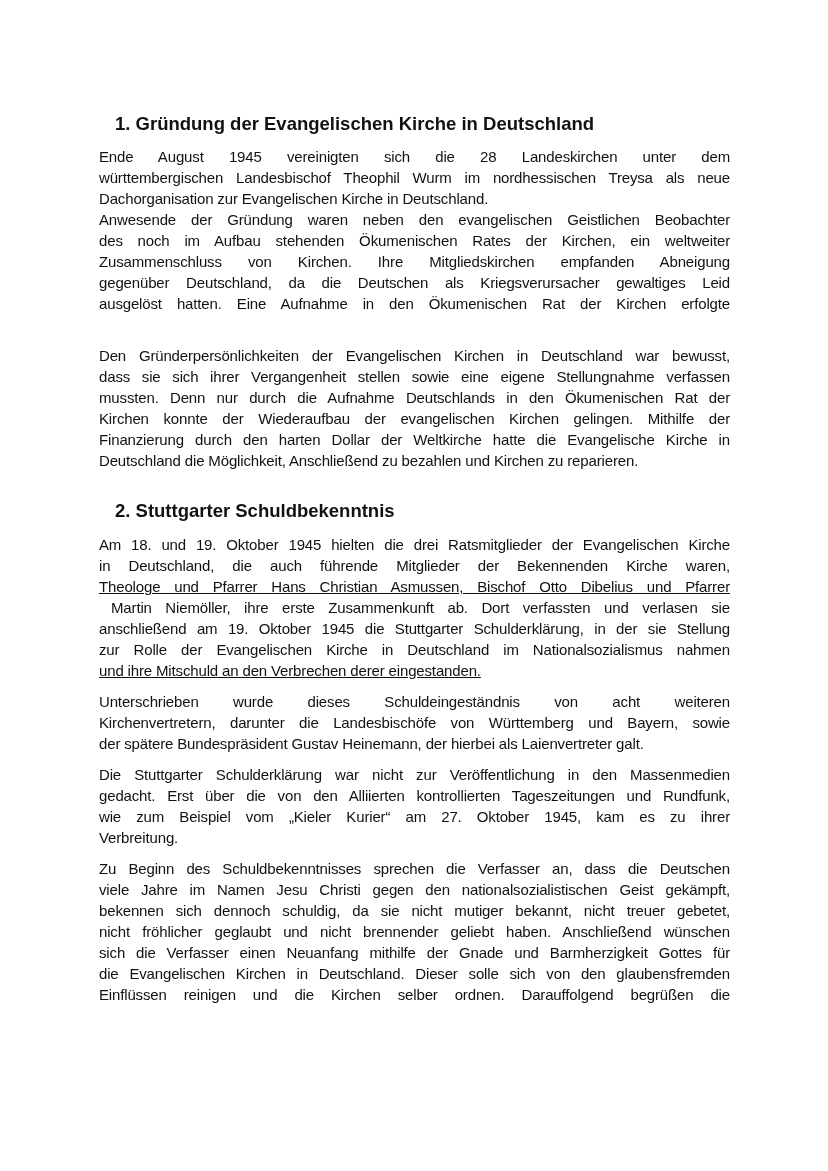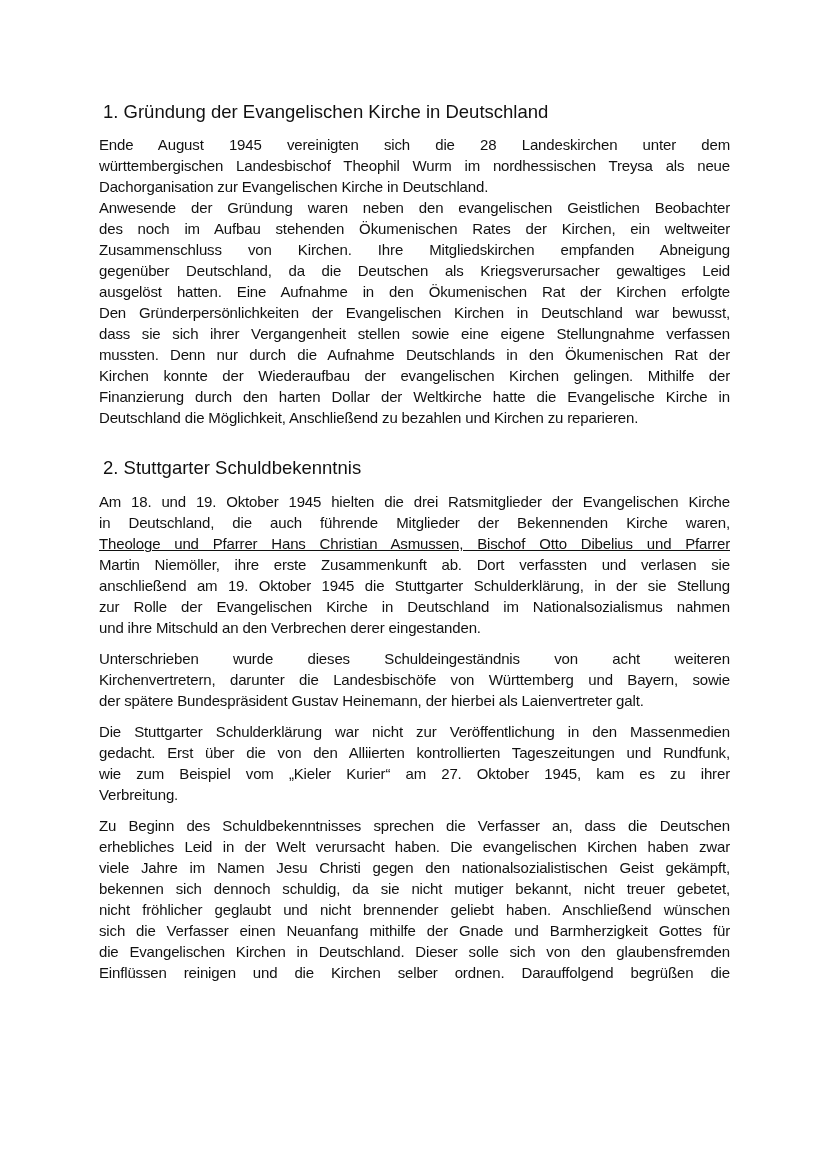--- a/index.html
+++ b/index.html
@@ -6,21 +6,21 @@
   body { width: 828px; height: 1171px; position: relative; overflow: hidden; }
   .page {
     position: absolute; left: 99px; top: 96px; width: 631px;
     color: #111111; font-family: "Liberation Sans", sans-serif;
   }
   .title {
     font-size: 21.5px; font-weight: bold; line-height: 28px; margin: 0 0 9px 0;
     letter-spacing: -0.1px;
   }
   .h2 {
-    font-size: 18.5px; font-weight: normal; line-height: 24px; margin: 4px;
+    font-size: 18.5px; font-weight: bold; line-height: 24px; margin: 16px;
   }
   .h2.first { margin-bottom: 10px; }
   .h2.second { margin-top: 28px; margin-bottom: 11px; }
   .para { margin: 0; }
   .para + .para.gap { margin-top: 10px; }
   .line {
     display: block; font-size: 15px; line-height: 21px; height: 21px;
     white-space: nowrap; text-align: justify; text-align-last: justify;
     letter-spacing: -0.15px;
   }
@@ -38,56 +38,55 @@
           <span class="line" style="white-space: normal; overflow: hidden;">Ende August 1945 vereinigten sich die 28 Landeskirchen unter dem</span>
           <span class="line" style="white-space: normal; overflow: hidden;">württembergischen Landesbischof Theophil Wurm im nordhessischen Treysa als neue</span>
           <span class="line last" style="white-space: normal; overflow: hidden;">Dachorganisation zur Evangelischen Kirche in Deutschland.</span>
         </div>
         <div class="para">
           <span class="line" style="white-space: normal; overflow: hidden;">Anwesende der Gründung waren neben den evangelischen Geistlichen Beobachter</span>
           <span class="line" style="white-space: normal; overflow: hidden;">des noch im Aufbau stehenden Ökumenischen Rates der Kirchen, ein weltweiter</span>
           <span class="line" style="white-space: normal; overflow: hidden;">Zusammenschluss von Kirchen. Ihre Mitgliedskirchen empfanden Abneigung</span>
           <span class="line" style="white-space: normal; overflow: hidden;">gegenüber Deutschland, da die Deutschen als Kriegsverursacher gewaltiges Leid</span>
           <span class="line" style="white-space: normal; overflow: hidden;">ausgelöst hatten. Eine Aufnahme in den Ökumenischen Rat der Kirchen erfolgte</span>
-          <span class="line" style="white-space: normal; overflow: hidden;">Den Gründerpersönlichkeiten der Evangelischen Kirchen in Deutschland war bewusst,</span>
+          <span class="line" style="white-space: normal; overflow: hidden; margin-top: 31px;">Den Gründerpersönlichkeiten der Evangelischen Kirchen in Deutschland war bewusst,</span>
           <span class="line" style="white-space: normal; overflow: hidden;">dass sie sich ihrer Vergangenheit stellen sowie eine eigene Stellungnahme verfassen</span>
           <span class="line" style="white-space: normal; overflow: hidden;">mussten. Denn nur durch die Aufnahme Deutschlands in den Ökumenischen Rat der</span>
           <span class="line" style="white-space: normal; overflow: hidden;">Kirchen konnte der Wiederaufbau der evangelischen Kirchen gelingen. Mithilfe der</span>
           <span class="line" style="white-space: normal; overflow: hidden;">Finanzierung durch den harten Dollar der Weltkirche hatte die Evangelische Kirche in</span>
           <span class="line last" style="white-space: normal; overflow: hidden;">Deutschland die Möglichkeit, Anschließend zu bezahlen und Kirchen zu reparieren.</span>
         </div>
       </div>
   </div>
 
   <div>
     <h2 class="h2 second">2. Stuttgarter Schuldbekenntnis</h2>
     <div id="s1">
         <div class="para">
           <span class="line" style="white-space: normal; overflow: hidden;">Am 18. und 19. Oktober 1945 hielten die drei Ratsmitglieder der Evangelischen Kirche</span>
           <span class="line" style="white-space: normal; overflow: hidden;">in Deutschland, die auch führende Mitglieder der Bekennenden Kirche waren,</span>
           <span class="line" style="white-space: normal; overflow: hidden; text-decoration: underline;">Theologe und Pfarrer Hans Christian Asmussen, Bischof Otto Dibelius und Pfarrer</span>
-          <span class="line" style="white-space: normal; overflow: hidden;">Martin Niemöller, ihre erste Zusammenkunft ab. Dort verfassten und verlasen sie</span>
+          <span class="line" style="white-space: normal; overflow: hidden; margin-left: 12px;">Martin Niemöller, ihre erste Zusammenkunft ab. Dort verfassten und verlasen sie</span>
           <span class="line" style="white-space: normal; overflow: hidden;">anschließend am 19. Oktober 1945 die Stuttgarter Schulderklärung, in der sie Stellung</span>
           <span class="line" style="white-space: normal; overflow: hidden;">zur Rolle der Evangelischen Kirche in Deutschland im Nationalsozialismus nahmen</span>
-          <span class="line last" style="white-space: normal; overflow: hidden;">und ihre Mitschuld an den Verbrechen derer eingestanden.</span>
+          <span class="line last" style="white-space: normal; overflow: hidden; text-decoration: underline;">und ihre Mitschuld an den Verbrechen derer eingestanden.</span>
         </div>
         <div class="para gap">
           <span class="line" style="white-space: normal; overflow: hidden;">Unterschrieben wurde dieses Schuldeingeständnis von acht weiteren</span>
           <span class="line" style="white-space: normal; overflow: hidden;">Kirchenvertretern, darunter die Landesbischöfe von Württemberg und Bayern, sowie</span>
           <span class="line last" style="white-space: normal; overflow: hidden;">der spätere Bundespräsident Gustav Heinemann, der hierbei als Laienvertreter galt.</span>
         </div>
         <div class="para gap">
           <span class="line" style="white-space: normal; overflow: hidden;">Die Stuttgarter Schulderklärung war nicht zur Veröffentlichung in den Massenmedien</span>
           <span class="line" style="white-space: normal; overflow: hidden;">gedacht. Erst über die von den Alliierten kontrollierten Tageszeitungen und Rundfunk,</span>
           <span class="line" style="white-space: normal; overflow: hidden;">wie zum Beispiel vom „Kieler Kurier“ am 27. Oktober 1945, kam es zu ihrer</span>
           <span class="line last" style="white-space: normal; overflow: hidden;">Verbreitung.</span>
         </div>
         <div class="para gap">
           <span class="line" style="white-space: normal; overflow: hidden;">Zu Beginn des Schuldbekenntnisses sprechen die Verfasser an, dass die Deutschen</span>
-          <span class="line" style="white-space: normal; overflow: hidden;">erhebliches Leid in der Welt verursacht haben. Die evangelischen Kirchen haben zwar</span>
           <span class="line" style="white-space: normal; overflow: hidden;">viele Jahre im Namen Jesu Christi gegen den nationalsozialistischen Geist gekämpft,</span>
           <span class="line" style="white-space: normal; overflow: hidden;">bekennen sich dennoch schuldig, da sie nicht mutiger bekannt, nicht treuer gebetet,</span>
           <span class="line" style="white-space: normal; overflow: hidden;">nicht fröhlicher geglaubt und nicht brennender geliebt haben. Anschließend wünschen</span>
           <span class="line" style="white-space: normal; overflow: hidden;">sich die Verfasser einen Neuanfang mithilfe der Gnade und Barmherzigkeit Gottes für</span>
           <span class="line" style="white-space: normal; overflow: hidden;">die Evangelischen Kirchen in Deutschland. Dieser solle sich von den glaubensfremden</span>
           <span class="line" style="white-space: normal; overflow: hidden;">Einflüssen reinigen und die Kirchen selber ordnen. Darauffolgend begrüßen die</span>
         </div>
       </div>
   </div>
 </div>

